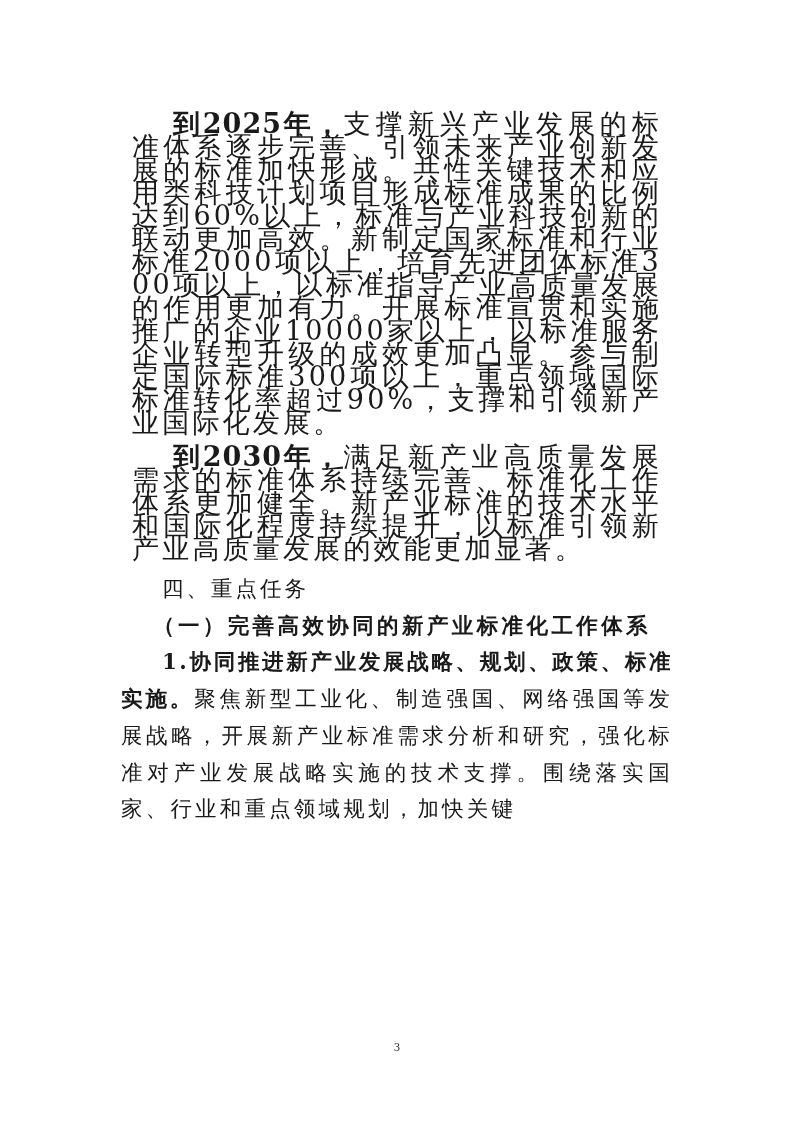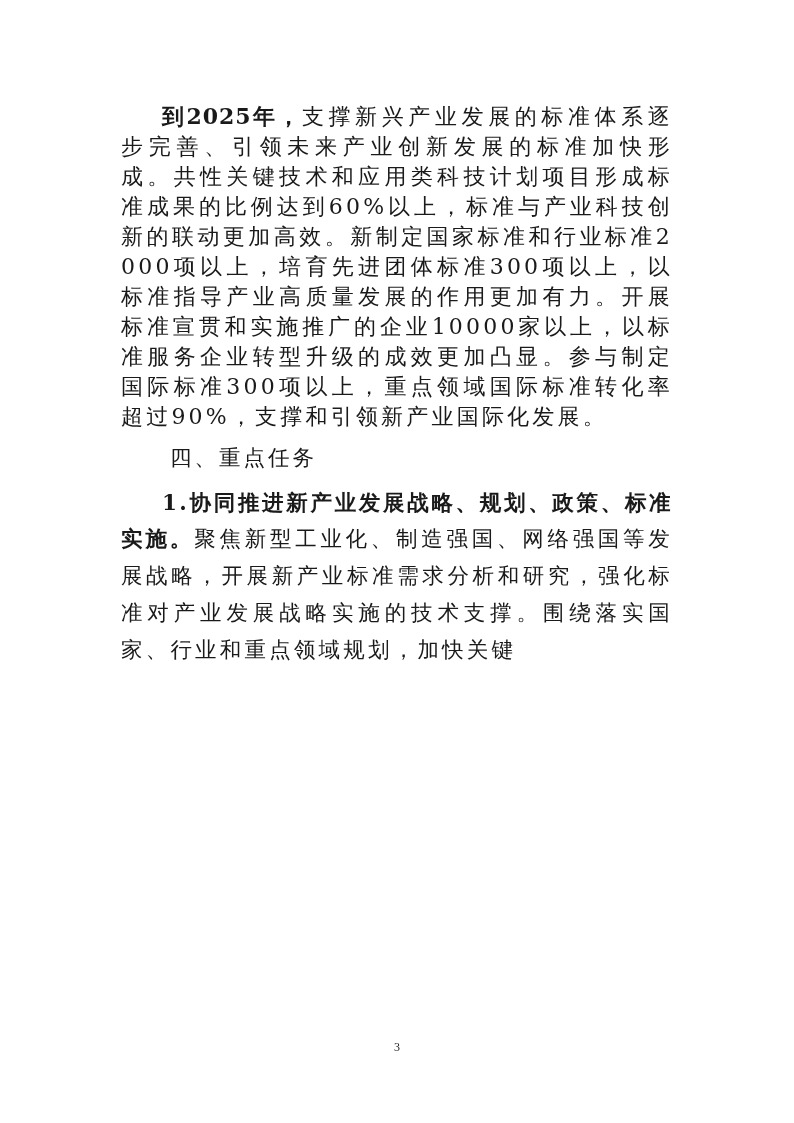--- a/index.html
+++ b/index.html
@@ -15,35 +15,35 @@
       font-family: "DejaVu Serif", "Liberation Serif", serif;
       color: #1a1a1a;
     }
     .page {
       position: absolute;
       left: 121px;
       top: 101px;
       width: 552px;
     }
     .para {
-      margin: 0;
-      font-size: 22px;
-      line-height: 30px;
+      margin: 11px;
+      font-size: 27px;
+      line-height: 23px;
       letter-spacing: 3.2px;
       text-align: justify;
       text-align-last: left;
       text-indent: 41px;
       word-break: break-all;
     }
     .para .lead {
       font-weight: bold;
       letter-spacing: 1px;
     }
     .heading-1 {
-      margin: 8px;
+      margin: 0;
       font-size: 21.5px;
       line-height: 36.7px;
       letter-spacing: 3px;
       text-indent: 41px;
       font-family: "DejaVu Sans", "Liberation Sans", sans-serif;
       font-weight: normal;
     }
     .heading-2 {
       margin: 0;
       font-size: 21.5px;
@@ -74,17 +74,19 @@
       font-size: 12px;
       font-family: "Liberation Serif", serif;
       color: #222;
     }
   </style>
 </head>
 <body>
 
 <div class="page">
   <p class="para"><span class="lead">到2025年，</span><span>支撑新兴产业发展的标准体系逐步完善、引领未来产业创新发展的标准加快形成。共性关键技术和应用类科技计划项目形成标准成果的比例达到60%以上，标准与产业科技创新的联动更加高效。新制定国家标准和行业标准2000项以上，培育先进团体标准300项以上，以标准指导产业高质量发展的作用更加有力。开展标准宣贯和实施推广的企业10000家以上，以标准服务企业转型升级的成效更加凸显。参与制定国际标准300项以上，重点领域国际标准转化率超过90%，支撑和引领新产业国际化发展。</span></p>
+  <p class="para"><span class="lead">到2030年，</span><span>满足新产业高质量发展需求的标准体系持续完善、标准化工作体系更加健全。新产业标准的技术水平和国际化程度持续提升，以标准引领新产业高质量发展的效能更加显著。</span></p>
   <h2 class="heading-1">四、重点任务</h2>
+  <h3 class="heading-2">（一）完善高效协同的新产业标准化工作体系</h3>
   <p class="para-task"><span class="lead">1.协同推进新产业发展战略、规划、政策、标准实施。</span><span>聚焦新型工业化、制造强国、网络强国等发展战略，开展新产业标准需求分析和研究，强化标准对产业发展战略实施的技术支撑。围绕落实国家、行业和重点领域规划，加快关键</span></p>
 </div>
 
 <div class="page-number">3</div>
 
 </body></html>

